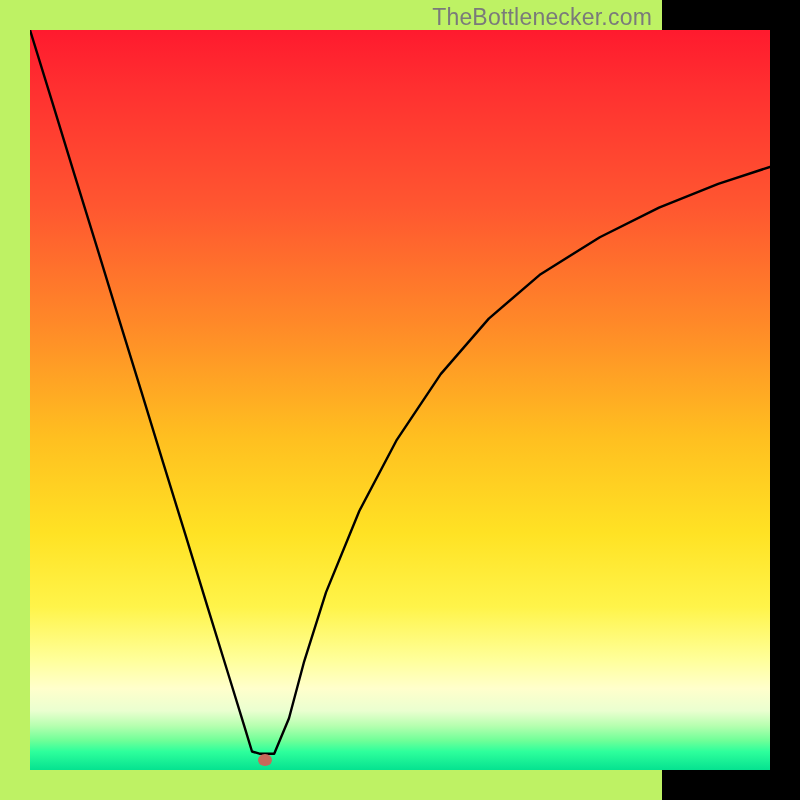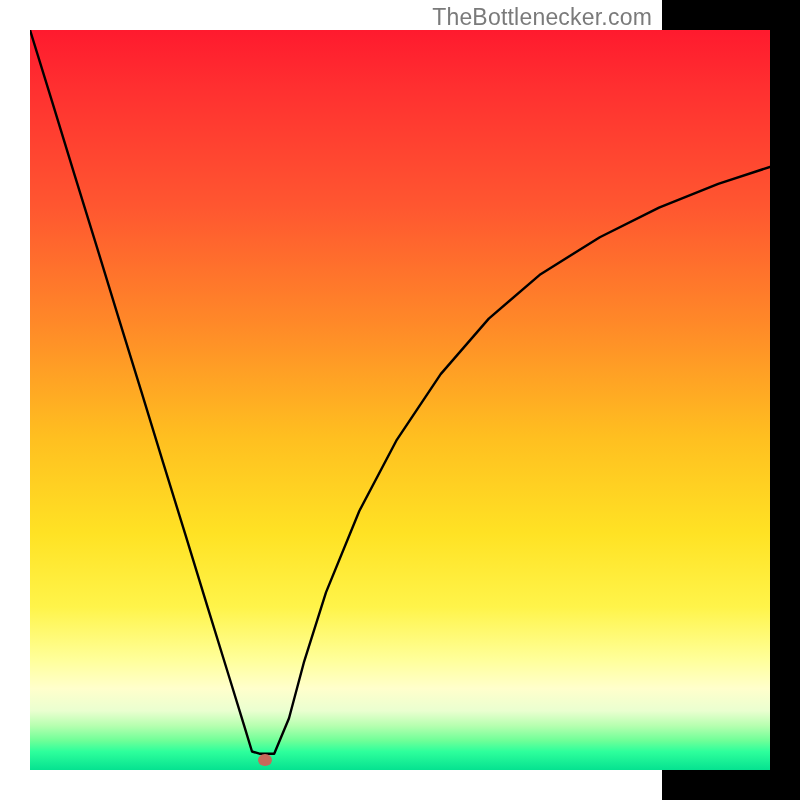--- a/index.html
+++ b/index.html
@@ -10,21 +10,21 @@
     background: #000;
     overflow: hidden;
     font-family: Arial, Helvetica, sans-serif;
   }
   .frame {
     position: absolute;
     left: 0;
     top: 0;
     width: 662px;
     height: 800px;
-    background: #ffffff;
+    background: #bef264;
   }
   .plot {
     position: absolute;
     left: 30px;
     top: 30px;
     width: 740px;
     height: 740px;
     overflow: hidden;
   }
   .gradient {

